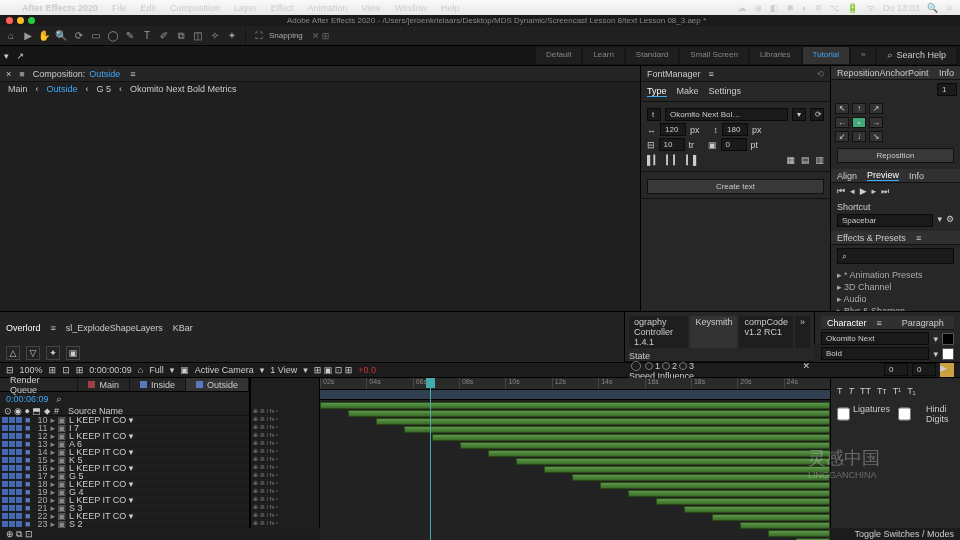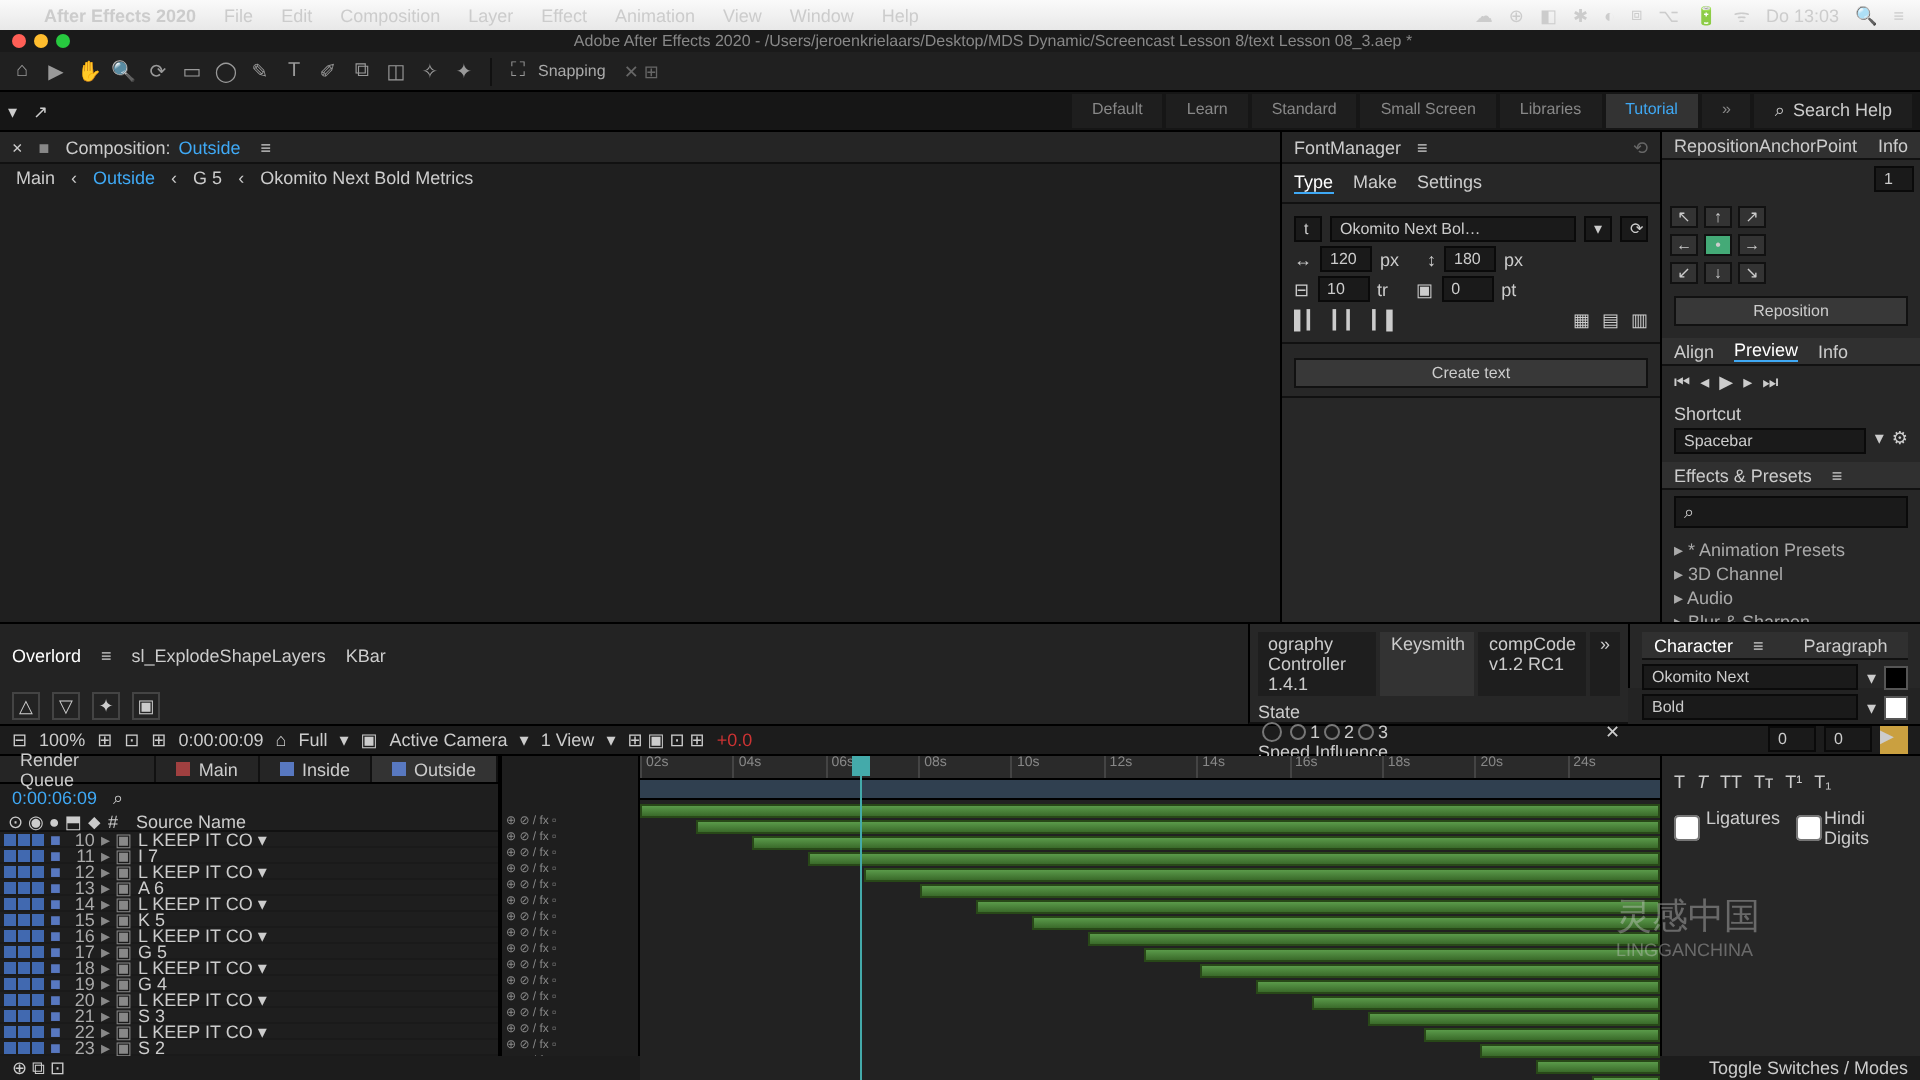--- a/index.html
+++ b/index.html
@@ -633,21 +633,21 @@
       <span>TT</span>
       <span>Tᴛ</span>
       <span>T¹</span>
       <span>T₁</span>
     </div>
     <div style="display:flex;gap:8px;margin-top:8px">
       <label style="display:flex;gap:3px">
           <input type="checkbox" style="">
           <span>Ligatures</span>
         </label>
-      <label style="display:flex;gap:1px">
+      <label style="display:flex;gap:15px">
           <input type="checkbox" style="">
           <span>Hindi Digits</span>
         </label>
     </div>
   </div>
 </div>
 
 <div class="watermark">
   <div class="big">灵感中国</div>
   <div class="small">LINGGANCHINA</div>

